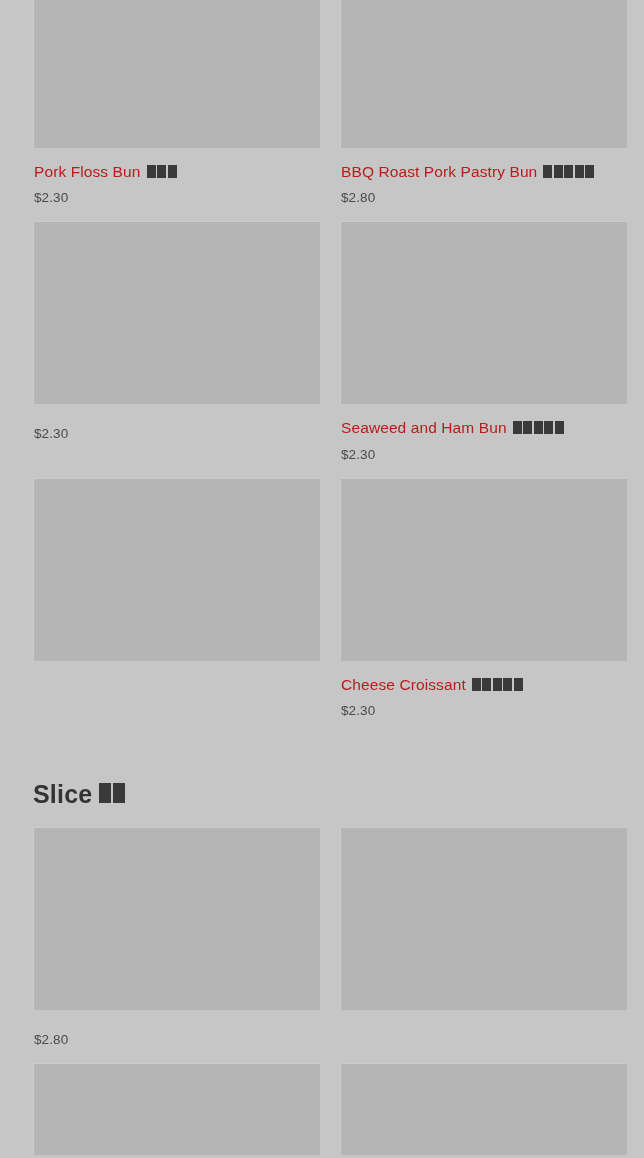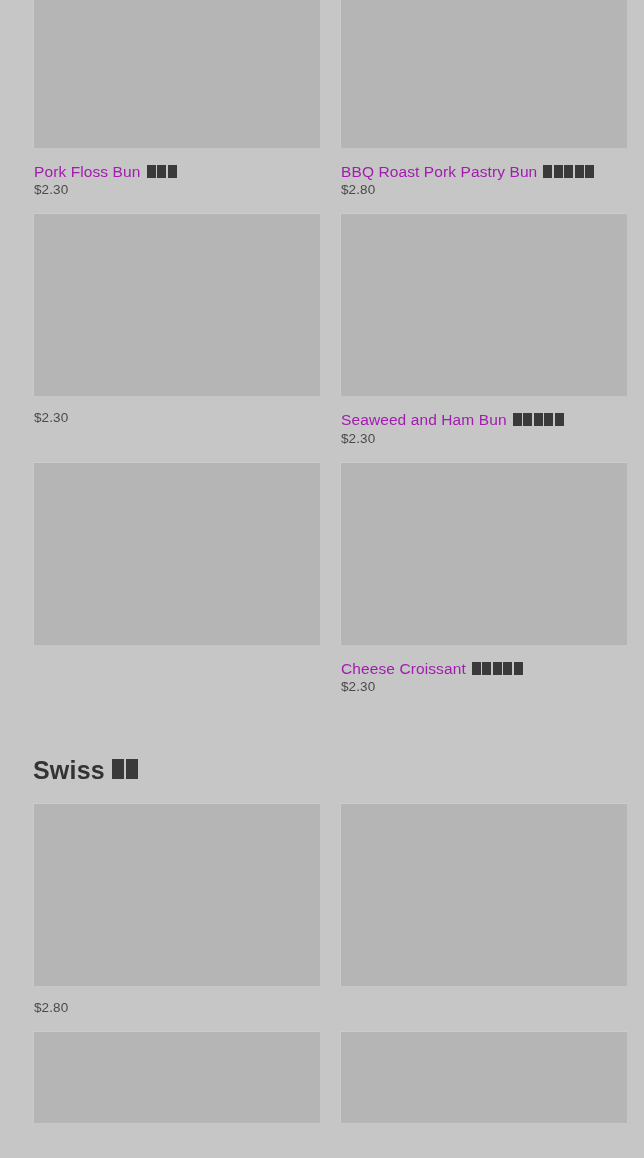--- a/index.html
+++ b/index.html
@@ -49,28 +49,28 @@
     display: block;
   }
 
   .product-info {
     padding: 14px 1px 16px 1px;
   }
 
   .product-name {
     font-size: 15.5px;
     font-weight: 400;
-    color: #a21caf;
+    color: #b91c1c;
     line-height: 1.25;
     letter-spacing: 0.1px;
     white-space: pre;
   }
 
   .product-price {
-    margin-top: 0;
+    margin-top: 8px;
     font-size: 13.5px;
     font-weight: 400;
     color: #4a4a4a;
     letter-spacing: 0.1px;
   }
 
   
   .tofu {
     display: inline-block;
     vertical-align: -1px;
@@ -145,21 +145,21 @@
         </div>
         <div class="product-card">
           <div class="product-thumb" style="height: 183px;"></div>
           <div class="product-info">
             <div class="product-name">Cheese Croissant<span class="tofu"><i></i><i></i><i></i><i></i><i></i></span></div>
             <div class="product-price">$2.30</div>
           </div>
         </div>
       </div>
       <div class="section-heading">
-        <span>Swiss</span>
+        <span>Slice</span>
         <span class="tofu"><i></i><i></i></span>
       </div>
       <div class="grid">
         <div class="product-card">
           <div class="product-thumb" style="height: 183px;"></div>
           <div class="product-info">
             <div class="product-price">$2.80</div>
           </div>
         </div>
         <div class="product-card">

